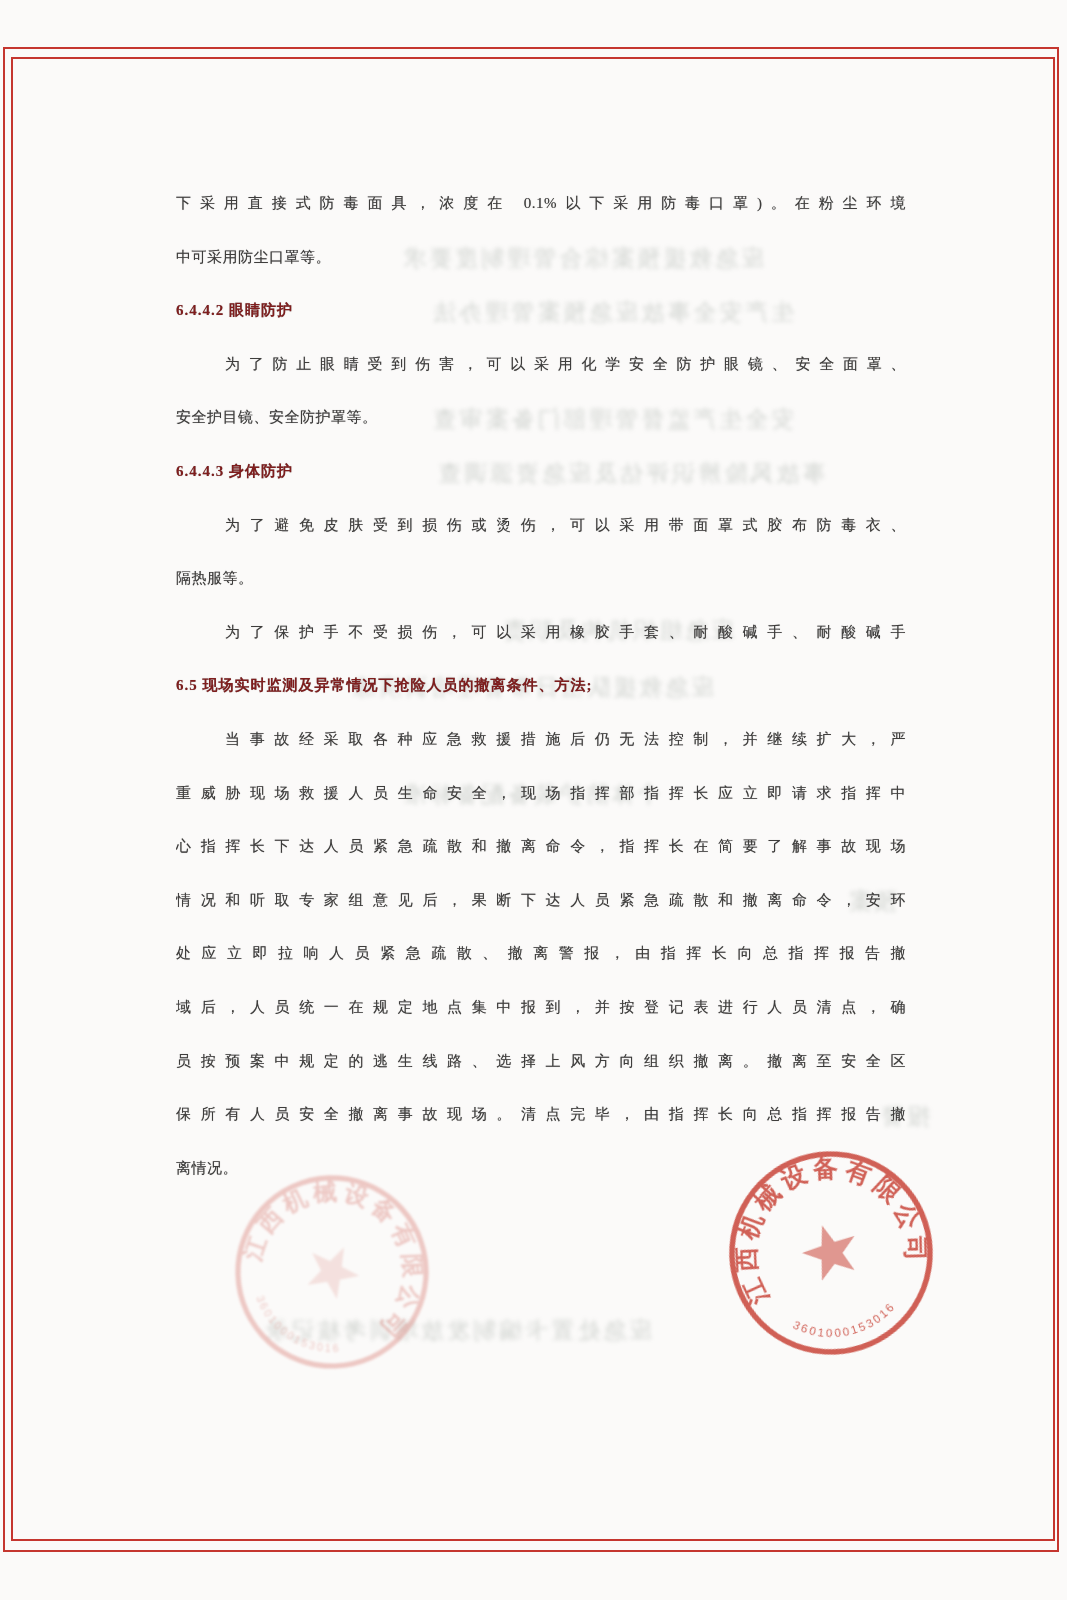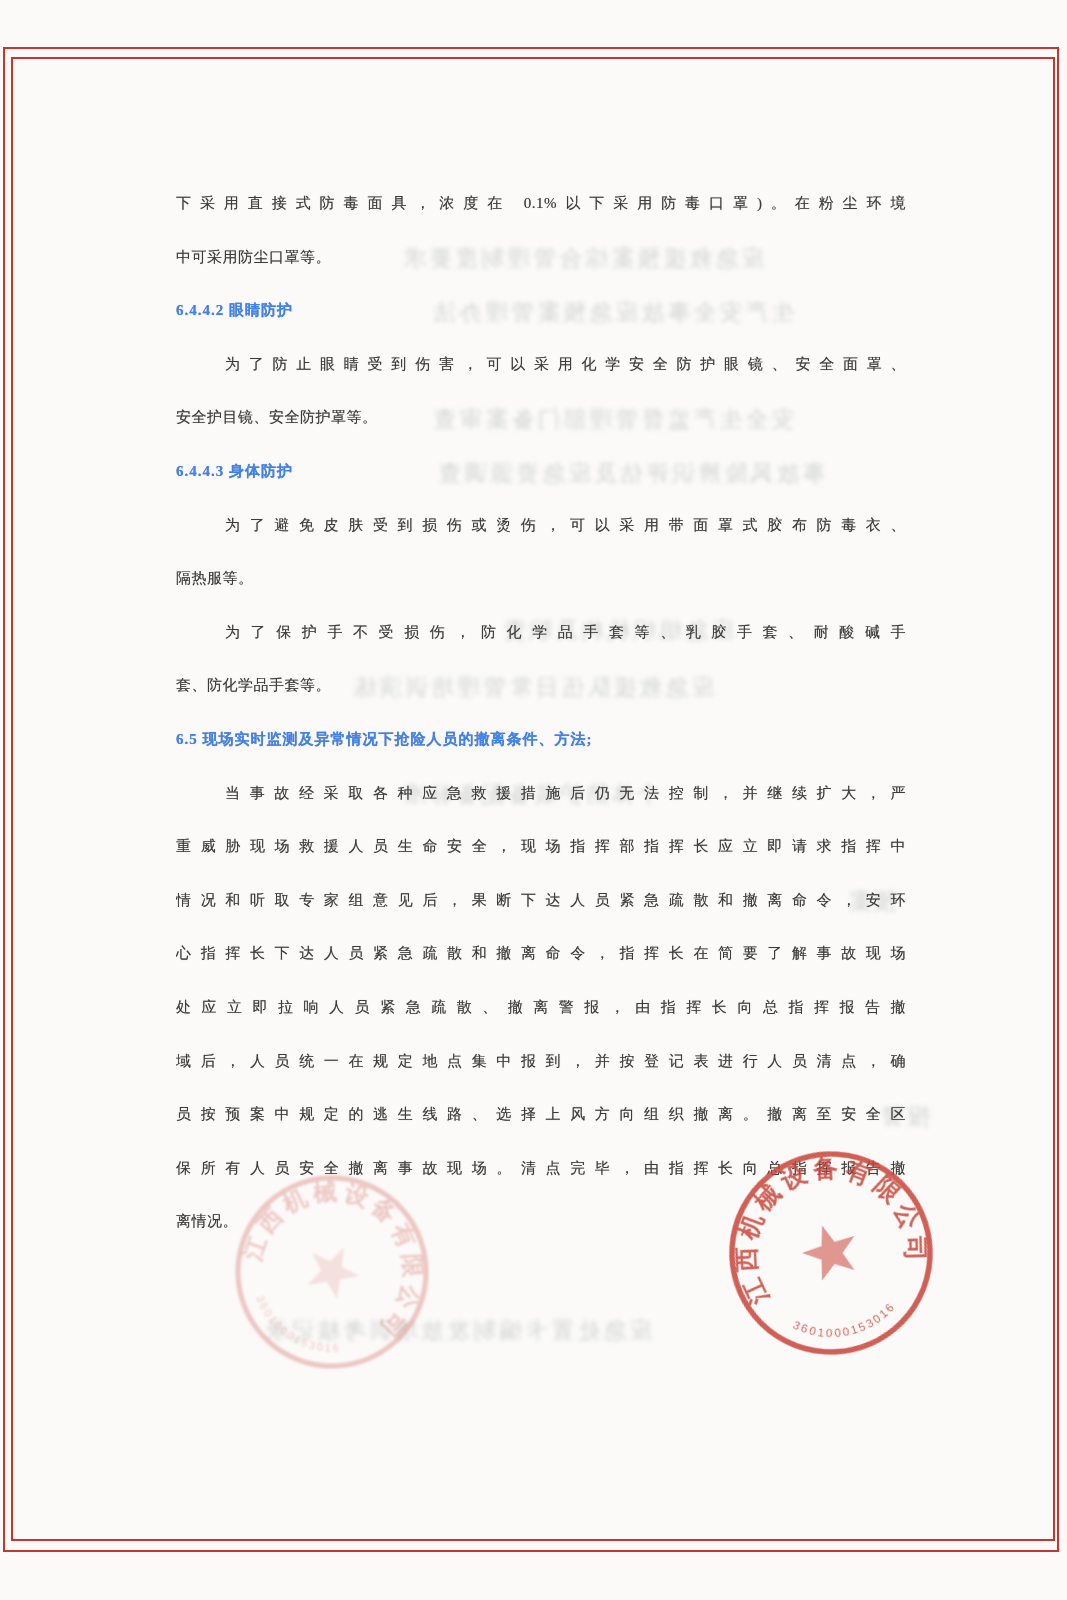--- a/index.html
+++ b/index.html
@@ -15,21 +15,21 @@
 
   .text-block{position:absolute;left:176px;top:177px;width:730px}
   .line{
     font-size:15px;line-height:53.6px;height:53.6px;
     color:#3e3d3c;letter-spacing:.5px;
     text-shadow:0 0 .7px rgba(70,70,70,.6);
     overflow:hidden;
   }
   .line.fill{text-align:justify;text-align-last:justify}
   .line.indent{text-indent:49px}
-  .line.heading{font-weight:700;color:#3b82f6;letter-spacing:1px}
+  .line.heading{font-weight:700;color:#7f1d1d;letter-spacing:1px}
 
   .ghost-layer{position:absolute;inset:0}
   .ghost{
     position:absolute;font-size:23px;line-height:54px;height:54px;
     color:#99a29a;opacity:.42;filter:blur(2px);
     transform:scaleX(-1);letter-spacing:3px;white-space:nowrap;
   }
 
   .seal{position:absolute;pointer-events:none}
   .seal.right{left:726px;top:1148px;opacity:.85;filter:blur(.4px);transform:rotate(-18deg)}
@@ -60,27 +60,26 @@
 
   <div class="text-block" id="text-block">
       <div class="line body fill">下采用直接式防毒面具，浓度在 0.1%以下采用防毒口罩)。在粉尘环境</div>
       <div class="line body">中可采用防尘口罩等。</div>
       <div class="line heading">6.4.4.2 眼睛防护</div>
       <div class="line body indent fill">为了防止眼睛受到伤害，可以采用化学安全防护眼镜、安全面罩、</div>
       <div class="line body">安全护目镜、安全防护罩等。</div>
       <div class="line heading">6.4.4.3 身体防护</div>
       <div class="line body indent fill">为了避免皮肤受到损伤或烫伤，可以采用带面罩式胶布防毒衣、</div>
       <div class="line body">隔热服等。</div>
-      <div class="line body indent fill">为了保护手不受损伤，防化学品手套等、乳胶手套、耐酸碱手</div>
-      <div class="line body">套、防化学品手套等。</div>
+      <div class="line body indent fill">为了保护手不受损伤，可以采用橡胶手套、耐酸碱手、耐酸碱手</div>
       <div class="line heading">6.5 现场实时监测及异常情况下抢险人员的撤离条件、方法;</div>
       <div class="line body indent fill">当事故经采取各种应急救援措施后仍无法控制，并继续扩大，严</div>
       <div class="line body fill">重威胁现场救援人员生命安全，现场指挥部指挥长应立即请求指挥中</div>
+      <div class="line body fill">心指挥长下达人员紧急疏散和撤离命令，指挥长在简要了解事故现场</div>
       <div class="line body fill">情况和听取专家组意见后，果断下达人员紧急疏散和撤离命令，安环</div>
-      <div class="line body fill">心指挥长下达人员紧急疏散和撤离命令，指挥长在简要了解事故现场</div>
       <div class="line body fill">处应立即拉响人员紧急疏散、撤离警报，由指挥长向总指挥报告撤</div>
       <div class="line body fill">域后，人员统一在规定地点集中报到，并按登记表进行人员清点，确</div>
       <div class="line body fill">员按预案中规定的逃生线路、选择上风方向组织撤离。撤离至安全区</div>
       <div class="line body fill">保所有人员安全撤离事故现场。清点完毕，由指挥长向总指挥报告撤</div>
       <div class="line body">离情况。</div>
     </div>
 
   <svg class="seal right" width="210" height="210" viewBox="0 0 210 210">
     <defs>
       <path id="arcTopR" d="M 33.6 131 A 76 76 0 1 1 176.4 131" fill="none"></path>

